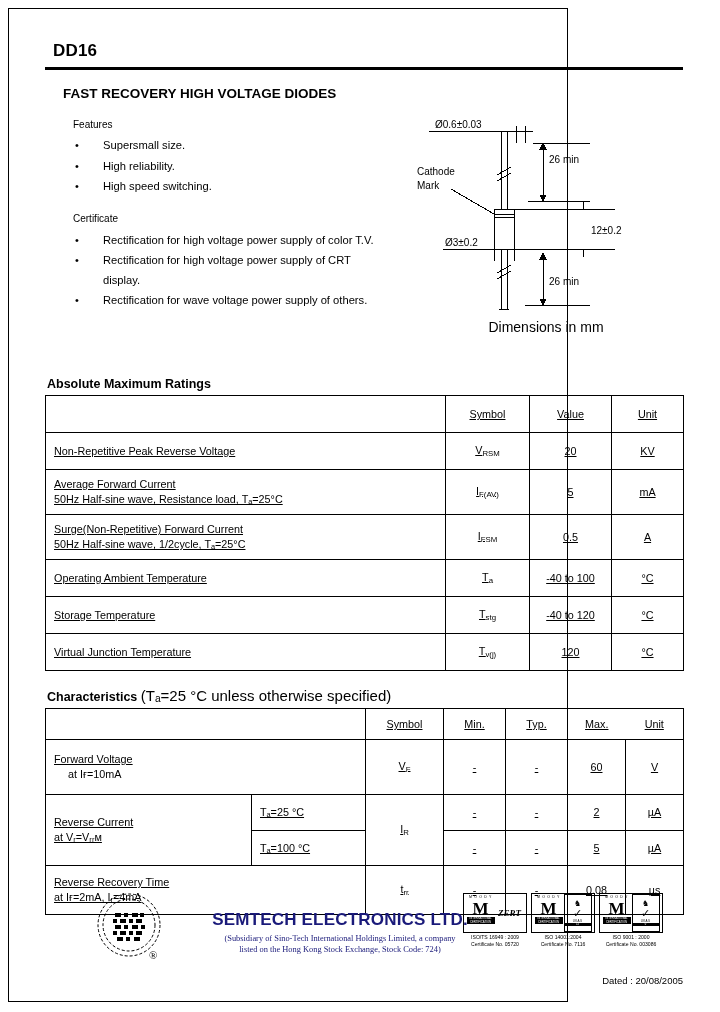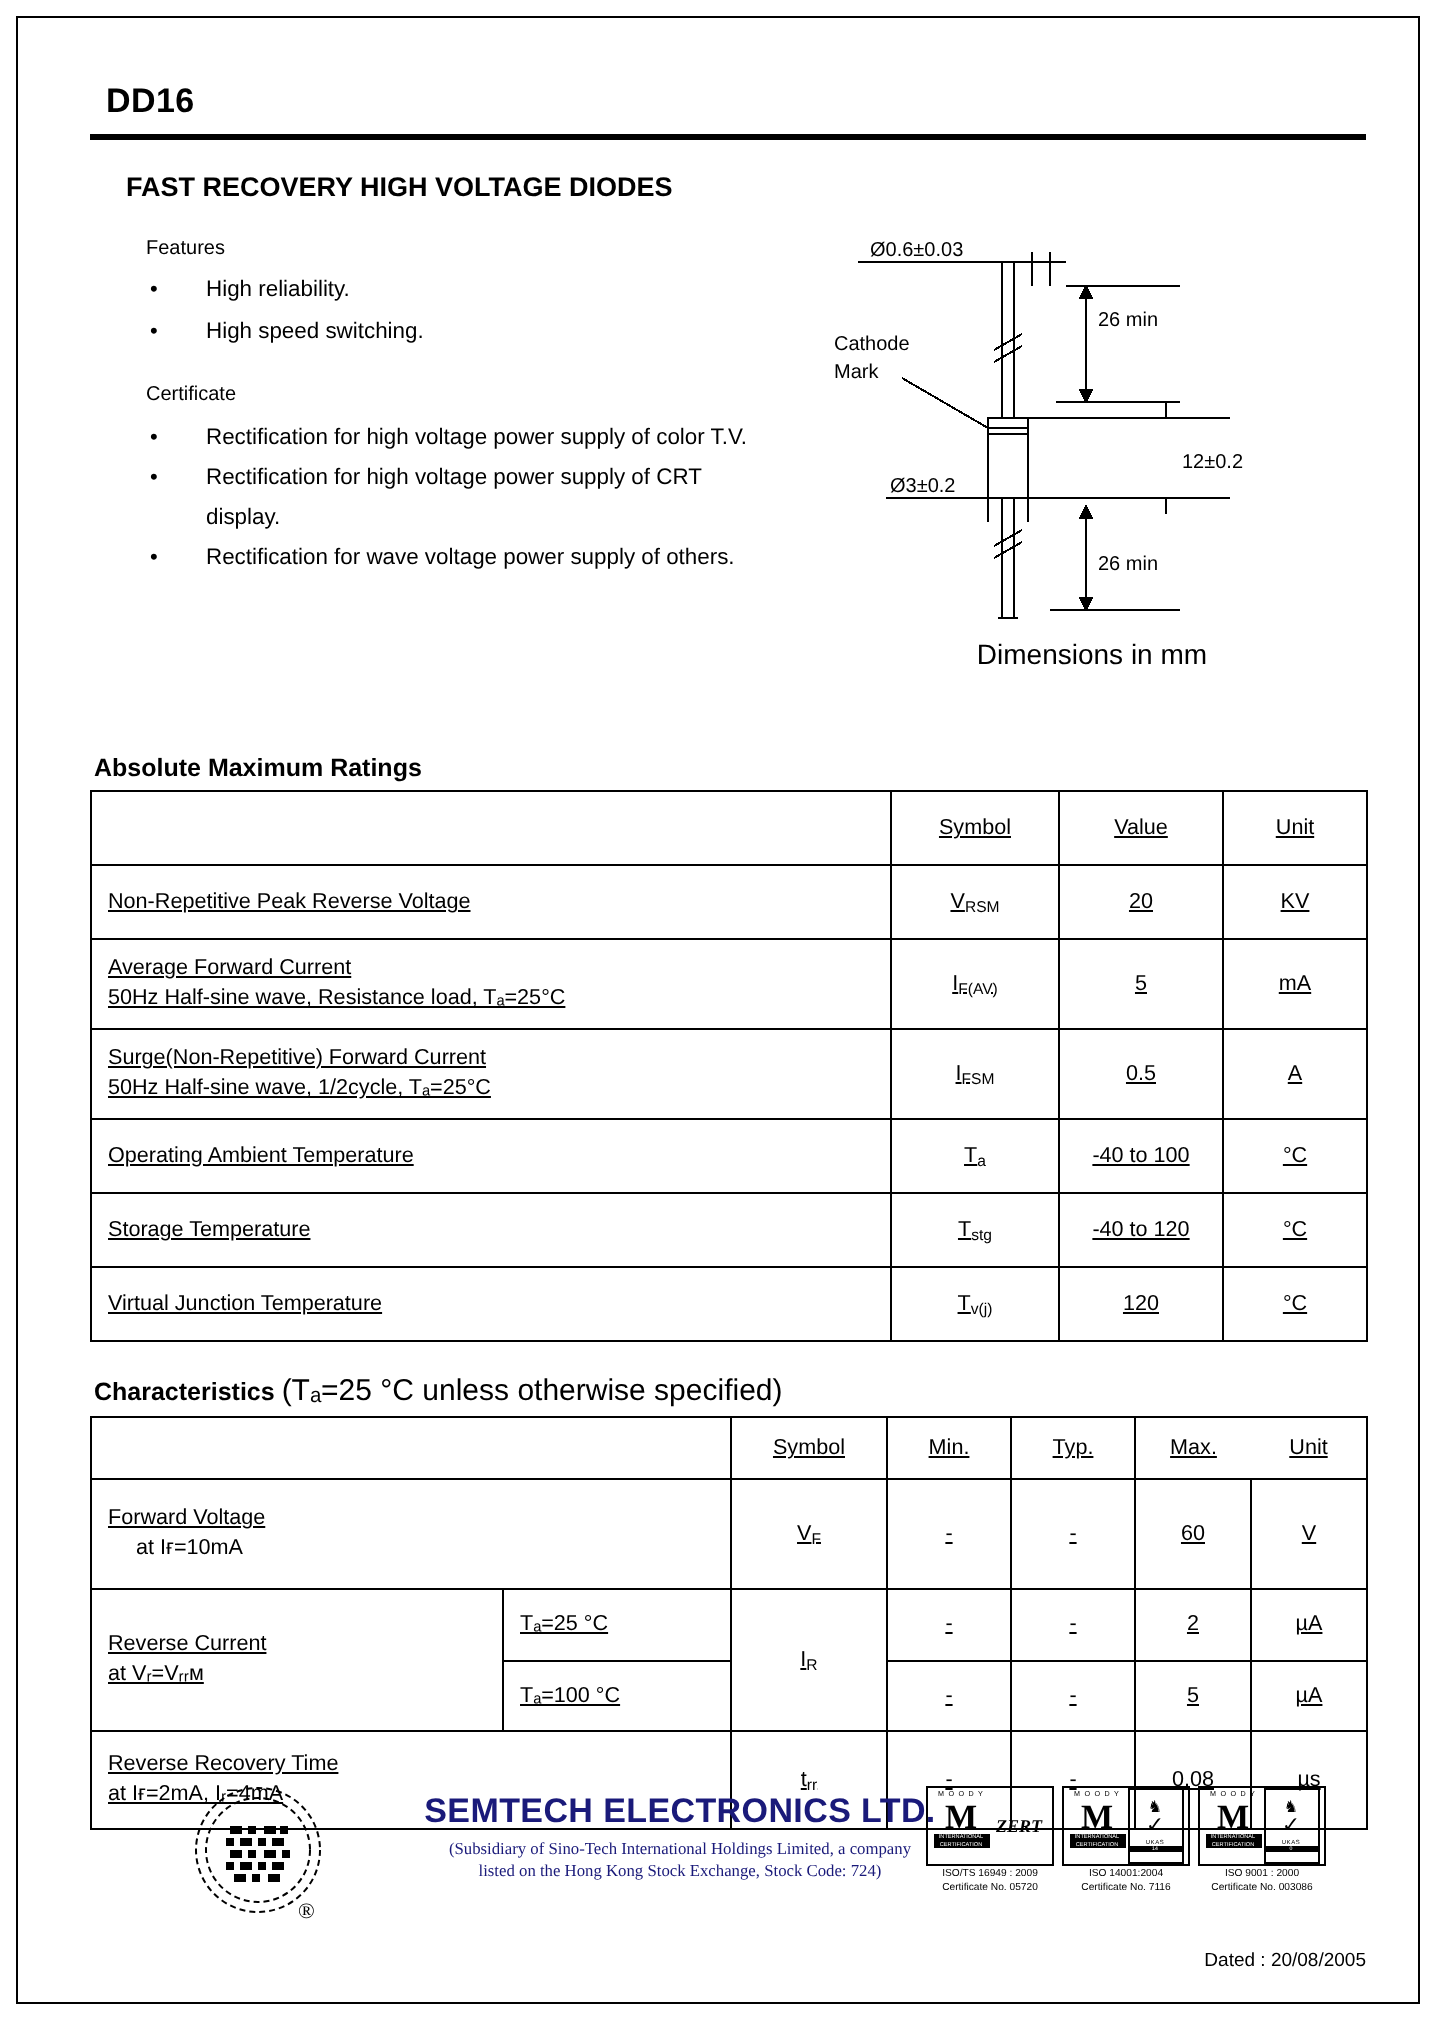--- a/index.html
+++ b/index.html
@@ -9,21 +9,21 @@
   body {
     width: 720px; height: 1012px;
     font-family: "Liberation Sans", sans-serif;
     color: #000;
     position: relative;
     overflow: hidden;
   }
   .page {
     position: absolute;
     left: 8px; top: 8px;
-    width: 702px; height: 994px;
+    width: 560px; height: 994px;
     border: 1px solid #000;
     box-sizing: border-box;
   }
   .inner {
     position: absolute;
     left: 36px; top: 32px;
     width: 638px;
   }
 
   
@@ -147,21 +147,21 @@
     left: 36px; top: 880px;
     width: 638px;
     height: 110px;
   }
   .f-row { position: relative; height: 72px; }
   .logo-mark {
     position: absolute; left: 50px; top: 2px;
     width: 72px; height: 72px;
   }
   .company {
-    position: absolute; left: 140px; top: 6px;
+    position: absolute; left: 140px; top: 20px;
     width: 310px;
     color: #1a1a7a;
     text-align: center;
   }
   .company .name {
     font-size: 17px;
     font-weight: bold;
     letter-spacing: .2px;
     line-height: 22px;
     white-space: nowrap;
@@ -251,20 +251,21 @@
 
     <div class="part-no">DD16</div>
     <div class="rule"></div>
     <div class="subtitle">FAST RECOVERY HIGH VOLTAGE DIODES</div>
 
     <div class="top-cols">
 
       <div class="left-col">
         <div class="sec-title">Features</div>
         <ul class="bullets">
+          <li>Supersmall size.</li>
           <li>High reliability.</li>
           <li>High speed switching.</li>
         </ul>
 
         <div class="sec-title">Certificate</div>
         <ul class="bullets apps">
           <li>Rectification for high voltage power supply of color T.V.</li>
           <li>Rectification for high voltage power supply of CRT display.</li>
           <li>Rectification for wave voltage power supply of others.</li>
         </ul>

